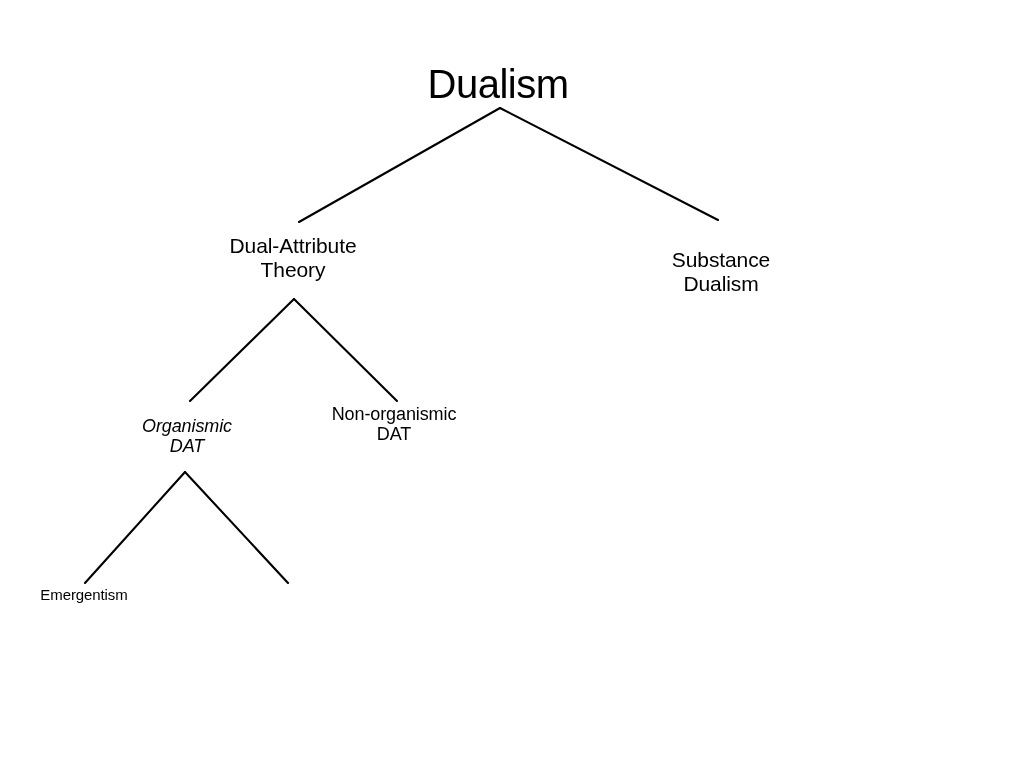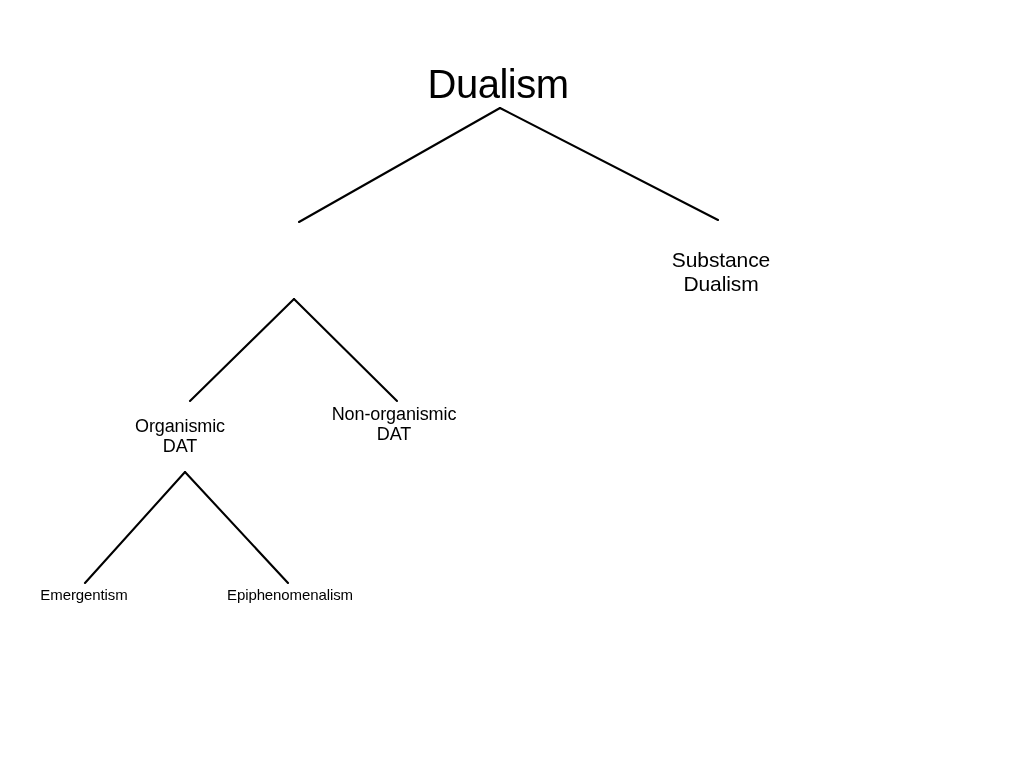--- a/index.html
+++ b/index.html
@@ -72,37 +72,38 @@
     <line x1="294" y1="299" x2="190" y2="401" stroke="#000000" stroke-width="2.1" stroke-linecap="round"></line>
     <line x1="294" y1="299" x2="397" y2="401" stroke="#000000" stroke-width="2.1" stroke-linecap="round"></line>
     <line x1="185" y1="472" x2="85" y2="583" stroke="#000000" stroke-width="2.1" stroke-linecap="round"></line>
     <line x1="185" y1="472" x2="288" y2="583" stroke="#000000" stroke-width="2.1" stroke-linecap="round"></line>
   </svg>
 
   <div class="node node-root" style="left:498px; top:62px;">
     <span>Dualism</span>
   </div>
 
+  <div class="node node-l2" style="left:293px; top:234px;">
+    <span>Dual-Attribute</span>
+    <span class="line2">Theory</span>
+  </div>
 
   <div class="node node-l2" style="left:721px; top:248px;">
     <span>Substance</span>
     <span class="line2">Dualism</span>
   </div>
 
-  <div class="node node-l3" style="left:180px; top:416px;">
+  <div class="node node-l3" style="left:187px; top:416px;font-style:italic;">
     <span>Organismic</span>
     <span class="line2">DAT</span>
   </div>
 
   <div class="node node-l3" style="left:394px; top:404px;">
     <span>Non-organismic</span>
     <span class="line2">DAT</span>
   </div>
 
   <div class="node node-leaf" style="left:84px; top:587px;">
     <span>Emergentism</span>
   </div>
 
-  <div class="node node-leaf" style="left:290px; top:587px;">
-    <span>Epiphenomenalism</span>
-  </div>
 
 </div>
 
 </body></html>

